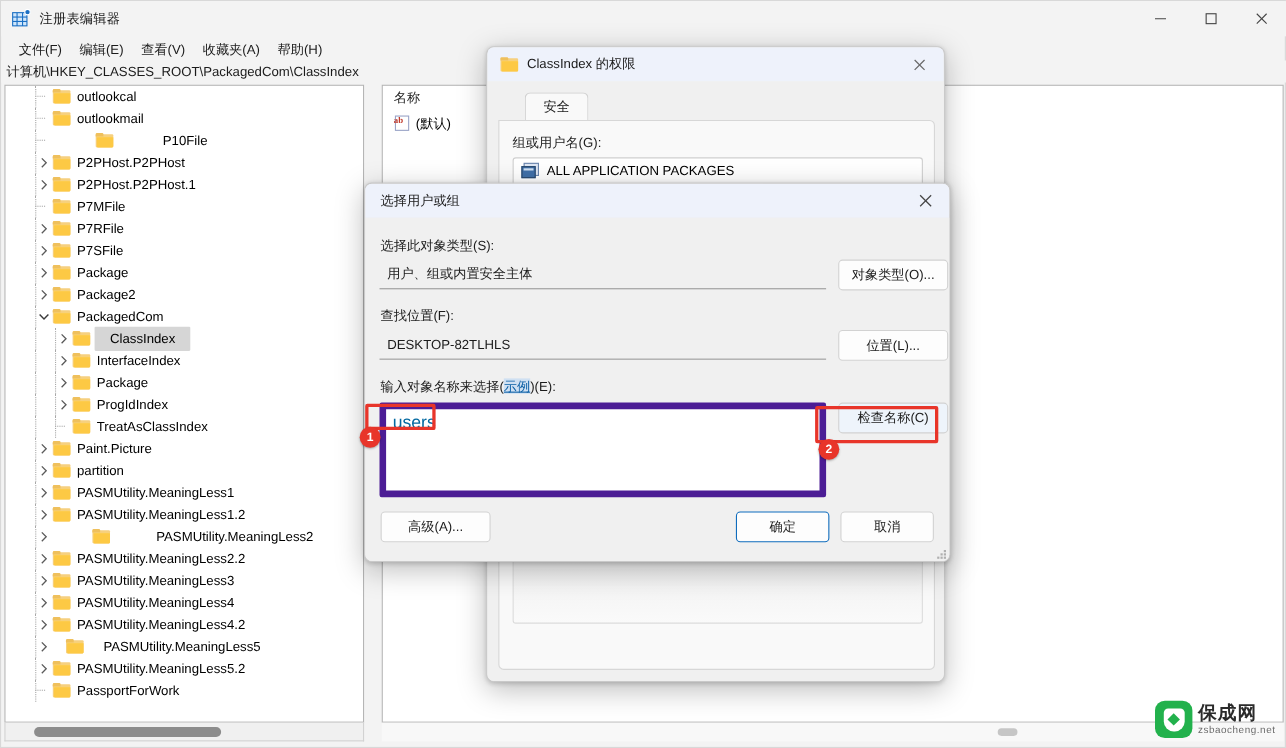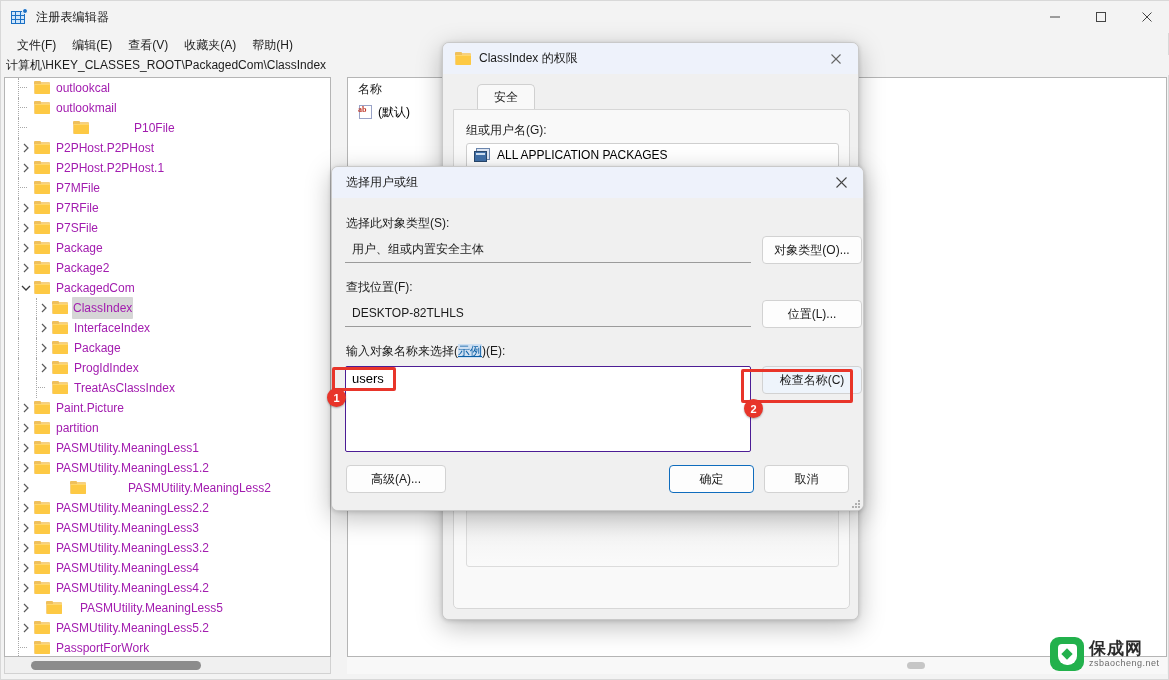--- a/index.html
+++ b/index.html
@@ -71,22 +71,22 @@
     background: #f3f3f3;
   }
 
   
   .pane-left {
     position: absolute; left: 3px; top: 76px; width: 327px; height: 580px;
     background: #ffffff; border: 1px solid #b5b5b5;
     overflow: hidden;
   }
   .tree {
-    position: absolute; left: 4px; top: 0; width: 327px; height: 100%;
-    font-size: 12px; color: #a21caf;
+    position: absolute; left: 18px; top: 0; width: 327px; height: 100%;
+    font-size: 12px; color: #000000;
   }
   .tnode {
     position: relative; height: 20px; display: flex; align-items: center;
     white-space: nowrap;
   }
   .tnode .guide {
     position: absolute; left: 0; top: 0; height: 20px; width: 100%;
     pointer-events: none;
   }
   .chev {
@@ -105,21 +105,21 @@
     background: #efc05c; border-radius: 1px 1px 0 0;
   }
   .folder .front {
     position: absolute; left: 0.5px; top: 3px; width: 15.5px; height: 10px;
     background: #fdc944; border-radius: 1px;
     border-top: 1px solid #ffd86b;
   }
   .folder.closed .front { background: #fdc944; }
   .tlabel { line-height: 20px; }
   .tnode.sel .tlabel {
-    background: #d6d6d6; padding: 1px 1px; margin-left: -2px; border-radius: 1px;
+    background: #d6d6d6; padding: 1px 14px; margin-left: -2px; border-radius: 1px;
   }
 
   .dotline {
     position: absolute; top: 0; width: 1px; height: 20px;
     border-left: 1px dotted #a8a8a8;
   }
   .dotelbow {
     position: absolute; top: 9px; height: 1px; width: 9px;
     border-top: 1px dotted #a8a8a8;
   }
@@ -243,22 +243,22 @@
   
   #selusr { left: 331px; top: 166px; width: 533px; height: 345px; }
   #selusr .dlg-title { background: #eef2fb; }
   #selusr .body { position: absolute; left: 0; top: 31px; width: 533px; height: 314px; background: #f0f0f0; }
   .field {
     background: #f0f0f0; border: none; border-bottom: 1px solid #9b9b9b;
     font-size: 12px; color: #1b1b1b; padding-left: 7px;
     display: flex; align-items: center;
   }
   .namebox {
-    background: #ffffff; border: 1px solid #4c1d95; border-radius: 2px;
-    font-size: 13px; color: #000000; padding: 4px 6px;
+    background: #ffffff; border: 6px solid #4c1d95; border-radius: 2px;
+    font-size: 16px; color: #0369a1; padding: 4px 6px;
   }
   .linklike { color: #0b5fa5; text-decoration: underline; background: #cfe0f2; }
   .grip {
     position: absolute; right: 3px; bottom: 2px; width: 11px; height: 11px;
   }
   .grip i {
     position: absolute; width: 2px; height: 2px; background: #b0b0b0; display: block;
   }
 
   
@@ -715,36 +715,20 @@
             <span class="chev">
               <svg width="8" height="10" viewBox="0 0 8 10">
                 <path d="M2 1 L6 5 L2 9" fill="none" stroke="#5a5a5a" stroke-width="1.2"></path>
               </svg>
             </span>
             <span class="folder closed">
               <span class="back"></span>
               <span class="tab"></span>
               <span class="front"></span>
             </span>
-            <span class="tlabel">PASMUtility.MeaningLess3.2</span>
-          </div>
-          <div class="tnode" style="padding-left: 9px;">
-            <div class="guide">
-              <span class="dotline" style="left:9px"></span>
-            </div>
-            <span class="chev">
-              <svg width="8" height="10" viewBox="0 0 8 10">
-                <path d="M2 1 L6 5 L2 9" fill="none" stroke="#5a5a5a" stroke-width="1.2"></path>
-              </svg>
-            </span>
-            <span class="folder closed">
-              <span class="back"></span>
-              <span class="tab"></span>
-              <span class="front"></span>
-            </span>
             <span class="tlabel">PASMUtility.MeaningLess4</span>
           </div>
           <div class="tnode" style="padding-left: 9px;">
             <div class="guide">
               <span class="dotline" style="left:9px"></span>
             </div>
             <span class="chev">
               <svg width="8" height="10" viewBox="0 0 8 10">
                 <path d="M2 1 L6 5 L2 9" fill="none" stroke="#5a5a5a" stroke-width="1.2"></path>
               </svg>

